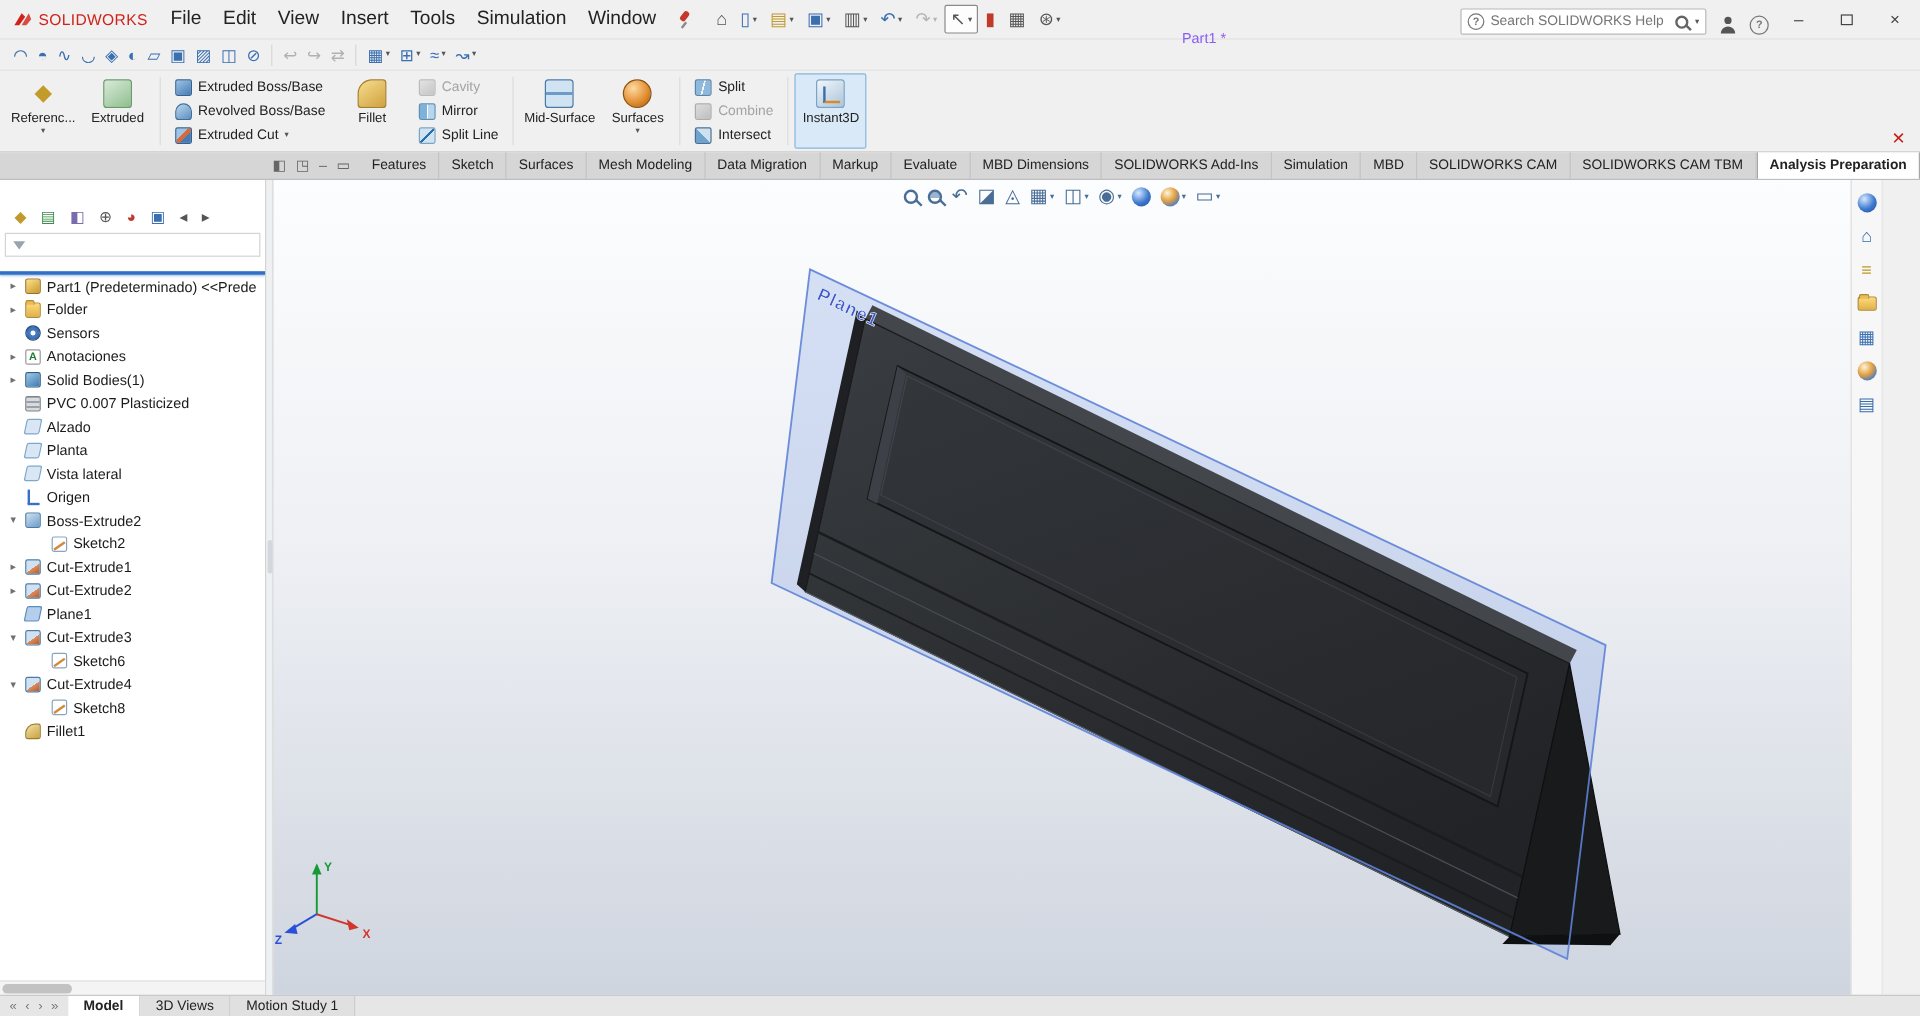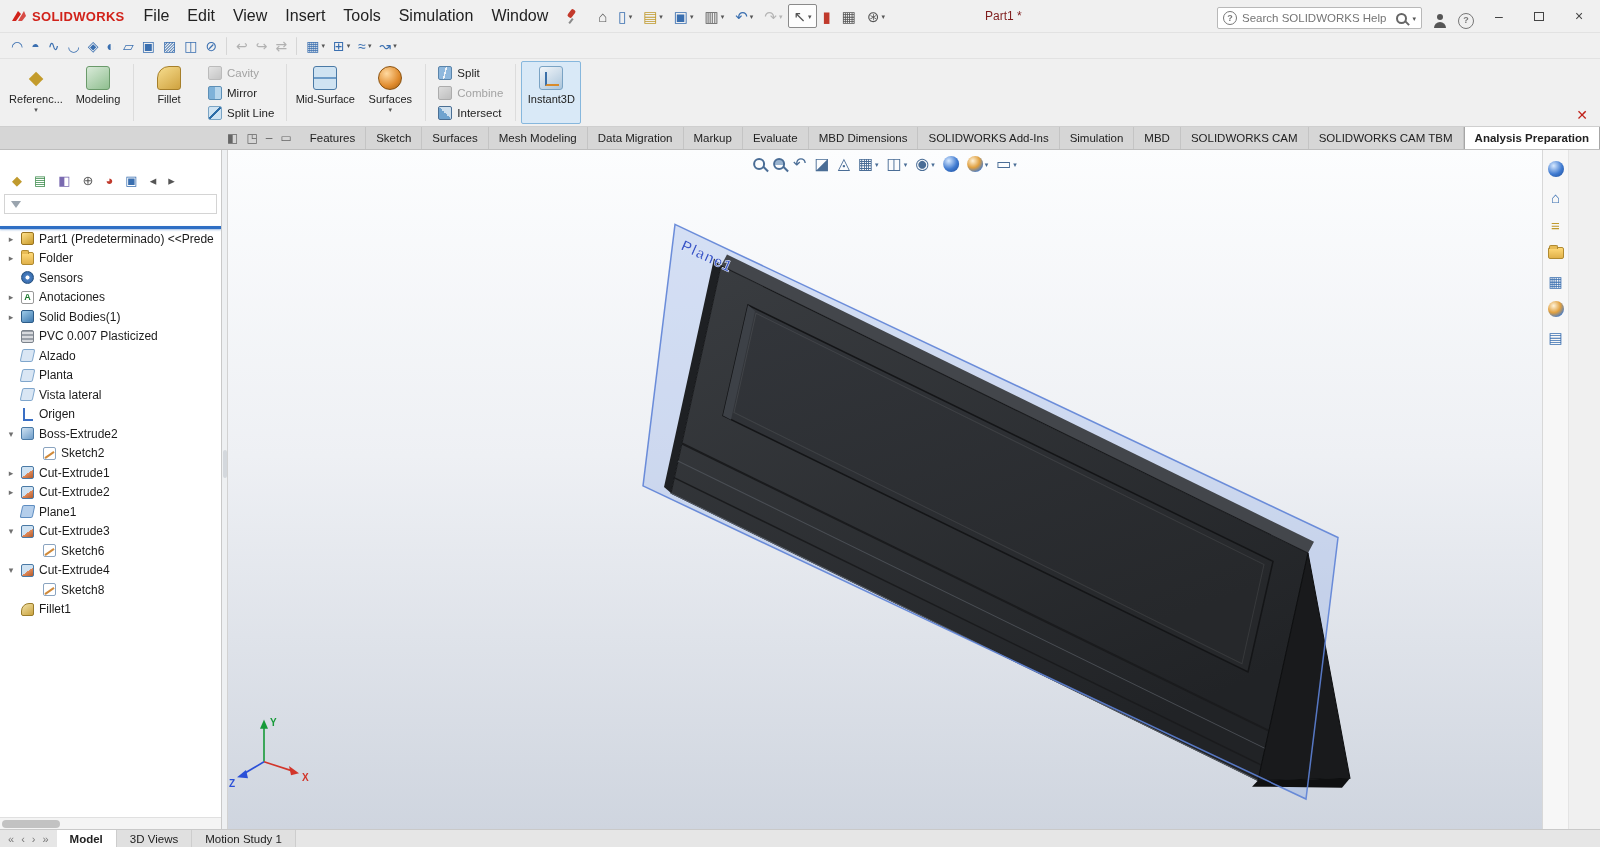--- a/index.html
+++ b/index.html
@@ -2,33 +2,33 @@
 <html><head>
 <meta charset="utf-8">
 <style>
   *{box-sizing:border-box;margin:0;padding:0}
   html,body{width:1600px;height:847px;overflow:hidden;font-family:"Liberation Sans","DejaVu Sans",sans-serif;font-size:12px;color:#222;background:#f0f0f0}
   .app{width:1600px;height:847px;display:flex;flex-direction:column;position:relative}
 
   
   .titlebar{height:33px;flex:none;display:flex;align-items:center;background:#f0f0f0;border-bottom:1px solid #e2e2e2;padding:0 6px;position:relative}
   .logo{display:flex;align-items:center;gap:4px;margin:0 10px 0 4px}
-  .logo-text{color:#d1221a;font-weight:bold;font-size:13px;letter-spacing:.3px}
+  .logo-text{color:#d1221a;font-weight:normal;font-size:13px;letter-spacing:.3px}
   .menu{display:flex;align-items:center}
   .menu-item{padding:5px 9px;font-size:16px;color:#222;white-space:nowrap}
   .pin{width:16px;height:16px;position:relative;margin:0 6px}
   .pin::before{content:"";position:absolute;left:6px;top:1px;width:5px;height:9px;background:#c3392b;border-radius:2px;transform:rotate(38deg)}
   .pin::after{content:"";position:absolute;left:7px;bottom:0;width:2px;height:6px;background:#8a8a8a;transform:rotate(38deg)}
   .qt{display:flex;align-items:center;margin-left:8px;gap:1px}
   .qbtn{height:24px;display:flex;align-items:center;padding:0 4px;border:1px solid transparent;border-radius:2px;gap:2px}
   .qbtn.pressed{background:#fdfdfd;border-color:#8a8a8a}
   .qbtn.disabled{opacity:.38}
   .qg{font-size:15px;line-height:1}
   .dd{font-size:7px;color:#555;line-height:1}
-  .doc-title{position:absolute;left:985px;top:9px;font-size:12px;color:#7f1d1d;white-space:nowrap}
+  .doc-title{position:absolute;left:985px;top:25px;font-size:12px;color:#8b5cf6;white-space:nowrap}
   .tb-right{margin-left:auto;display:flex;align-items:flex-end;gap:10px}
   .searchbox{width:205px;height:22px;background:#fff;border:1px solid #b8b8b8;border-radius:2px;display:flex;align-items:center;padding:0 5px;gap:5px}
   .searchbox input{flex:1;border:none;outline:none;font-size:11.5px;color:#333;background:transparent;font-family:inherit;min-width:0}
   .ic-helpcircle{width:14px;height:14px;border:1.5px solid #777;border-radius:50%;flex:none;position:relative}
   .ic-helpcircle::before{content:"?";position:absolute;inset:0;font-size:9px;color:#777;text-align:center;line-height:12px;font-weight:bold}
   .ic-mag{width:11px;height:11px;border:2px solid #666;border-radius:50%;position:relative;flex:none}
   .ic-mag::after{content:"";position:absolute;width:6px;height:2px;background:#666;transform:rotate(45deg);right:-5px;bottom:-2px}
   .ic-person{width:16px;height:16px;position:relative}
   .ic-person::before{content:"";position:absolute;top:1px;left:5px;width:6px;height:6px;border-radius:50%;background:#555}
   .ic-person::after{content:"";position:absolute;bottom:1px;left:2px;width:12px;height:6px;border-radius:6px 6px 0 0;background:#555}
@@ -359,23 +359,38 @@
     </div>
 
   <div class="ribbon">
     <div class="rlarge">
       <span class="rlg refgeo"></span>
       <span>Referenc...</span>
       <span class="dd">▾</span>
     </div>
     <div class="rlarge">
       <span class="rlg simplify"></span>
-      <span>Modeling</span>
+      <span>Extruded</span>
     </div>
     <div class="rsep"></div>
+    <div class="rcol">
+      <div class="rrow">
+          <span class="ric ric-boss"></span>
+          <span>Extruded Boss/Base</span>
+        </div>
+      <div class="rrow">
+          <span class="ric ric-revolve"></span>
+          <span>Revolved Boss/Base</span>
+        </div>
+      <div class="rrow">
+          <span class="ric ric-cut"></span>
+          <span>Extruded Cut</span>
+          <span class="dd">▾</span>
+        </div>
+    </div>
     <div class="rlarge">
       <span class="rlg fillet"></span>
       <span>Fillet</span>
     </div>
     <div class="rcol">
       <div class="rrow disabled">
           <span class="ric ric-cavity"></span>
           <span>Cavity</span>
         </div>
       <div class="rrow">

